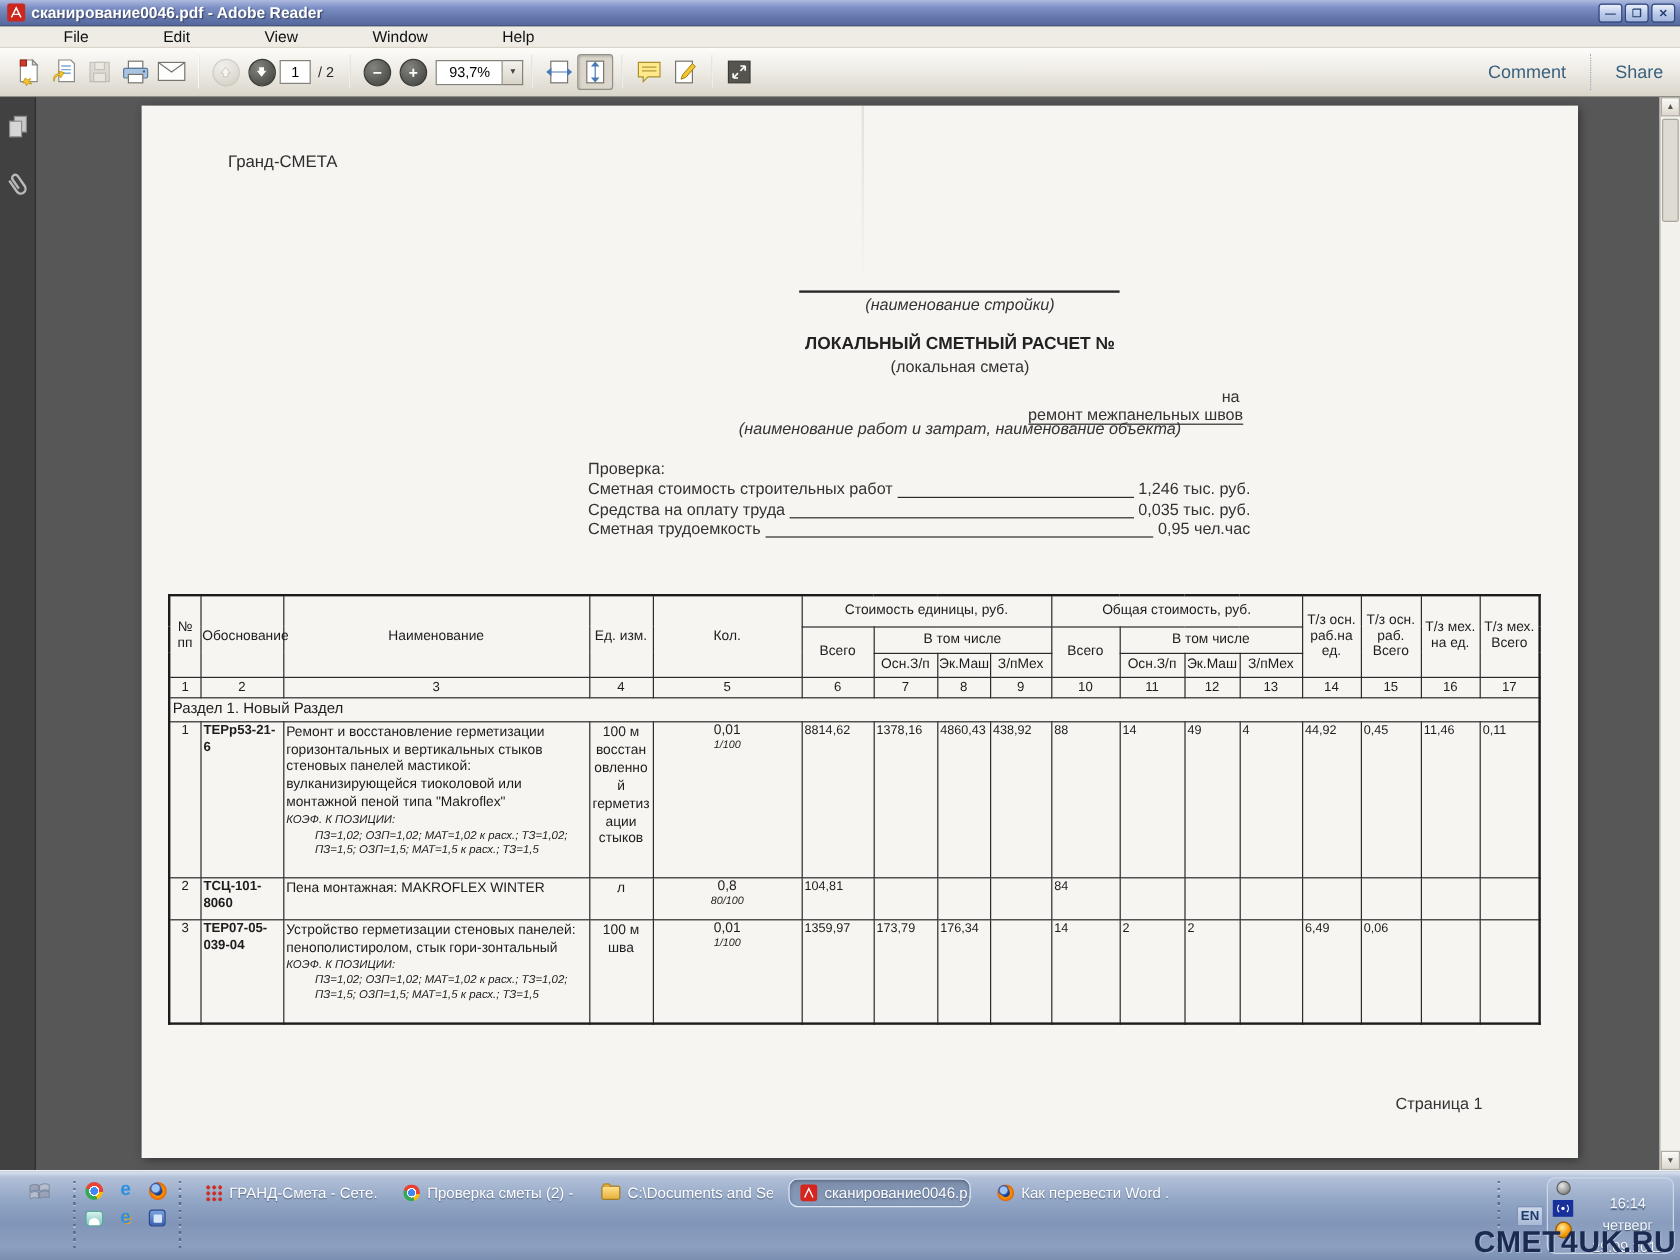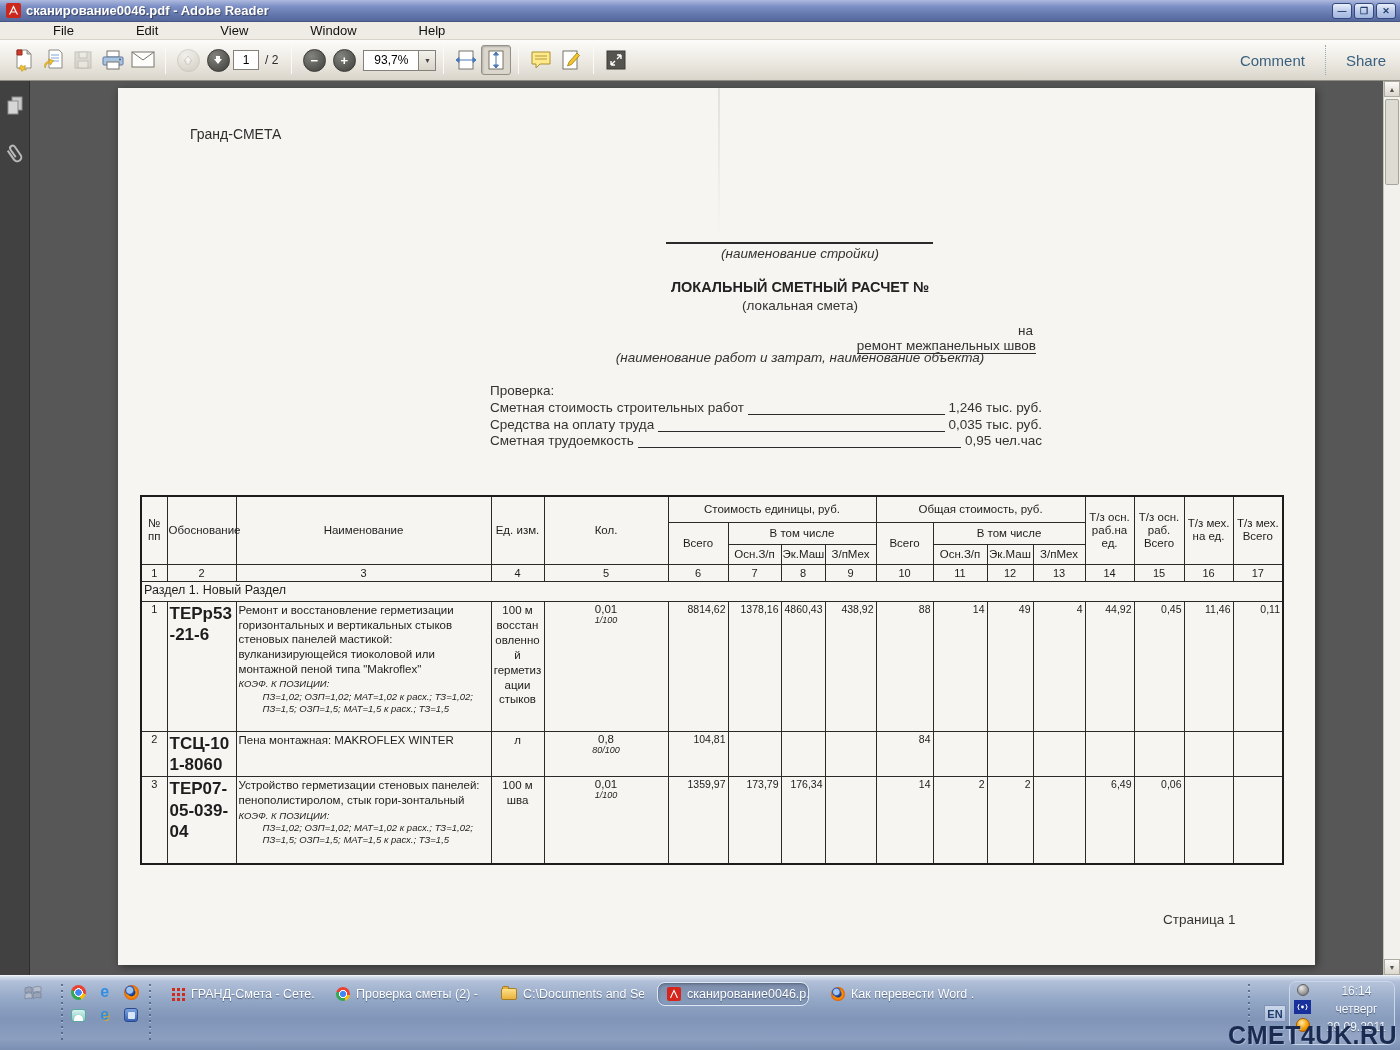--- a/index.html
+++ b/index.html
@@ -89,28 +89,28 @@
   table.est{position:absolute;left:22px;top:407px;width:1142px;border-collapse:collapse;
     table-layout:fixed;border:2px solid #1c1c1c;color:#1d1d1d;}
   table.est th,table.est td{border:1px solid #2a2a2a;padding:1px 2px;}
   table.est th{font-weight:normal;text-align:center;vertical-align:middle;font-size:11.5px;line-height:1.12;padding:2px 1px;}
   tr.h1{height:26px;} tr.h2{height:22px;} tr.h3{height:20px;}
   tr.hn{height:17px;} tr.hn th{font-size:11px;}
   td.section{font-weight:normal;font-size:12.5px;padding-left:117px;height:20px;vertical-align:middle;}
   tr.r0{height:130px;} tr.r1{height:35px;} tr.r2{height:87px;}
   table.est td{vertical-align:top;}
   td.c-num{text-align:center;font-size:11px;}
-  td.c-code{font-weight:bold;font-size:17px;line-height:1.25;padding-left:3px;overflow-wrap:anywhere;margin-top:25px;}
+  td.c-code{font-weight:bold;font-size:11px;line-height:1.25;padding-left:3px;overflow-wrap:anywhere;margin-top:25px;}
   td.c-name{font-size:11.5px;line-height:1.28;padding:2px 5px;}
   .coef-t{font-style:italic;font-size:9.5px;margin-top:2px;}
   .coef-l{font-style:italic;font-size:9.5px;padding-left:24px;}
   td.c-unit{text-align:center;font-size:11.5px;line-height:1.3;overflow-wrap:anywhere;padding:2px 1px;}
   td.c-qty{text-align:center;font-size:11.5px;}
   .frac{font-style:italic;font-size:9px;}
-  td.c-r{text-align:right;font-size:10.5px;padding-right:3px;}
+  td.c-r{font-size:10.5px;padding-right:3px;}
 
   
   .taskbar{position:absolute;left:0;right:0;bottom:0;height:75px;
     background:linear-gradient(180deg,#dde5f1 0%,#b2c0d8 7%,#93a7c6 32%,#8095b8 58%,#8c9fc1 85%,#7a8eb1 100%);
     border-top:1px solid #eef2f8;}
   .flag{position:absolute;left:24px;top:9px;}
   .ql-dots{position:absolute;top:8px;bottom:10px;width:4px;
     background-image:repeating-linear-gradient(180deg,rgba(70,90,125,.75) 0 2px,rgba(255,255,255,.35) 2px 3px,transparent 3px 6px);
     background-size:2px 100%;background-repeat:no-repeat;background-position:1px 0;}
   .qld1{left:60px;} .qld2{left:148px;} .qld3{left:1247px;}
@@ -128,21 +128,21 @@
   .lang-box{position:absolute;right:114px;top:29px;width:22px;height:17px;
     background:linear-gradient(180deg,#ccd7e8,#a9b9d6);border:1px solid #7e93b7;
     color:#1c3a6b;font-size:11px;font-weight:bold;display:flex;align-items:center;justify-content:center;}
   .tray-panel{position:absolute;right:5px;top:5px;width:106px;height:64px;
     border:1px solid #ccd7ea;border-radius:7px;background:rgba(255,255,255,.07);}
   .tray-icons{position:absolute;left:4px;top:2px;display:flex;flex-direction:column;gap:4px;align-items:center;}
   .knob{width:12px;height:12px;border-radius:50%;background:radial-gradient(circle at 35% 30%,#e8e8e8,#8d8d8d 70%,#6a6a6a);border:1px solid #5f5f5f;}
   .net-icon{width:17px;height:14px;background:#17309b;display:flex;align-items:center;justify-content:center;}
   .orange-icon{width:14px;height:14px;border-radius:50%;
     background:radial-gradient(circle at 40% 32%,#ffeaa6,#f59c00 55%,#c36e00);border:1px solid #a35c00;}
-  .clock{position:absolute;right:8px;top:0;text-align:center;color:#f6f9ff;font-size:12px;
+  .clock{position:absolute;right:8px;top:12px;text-align:center;color:#f6f9ff;font-size:12px;
     line-height:18px;text-shadow:0 1px 1px rgba(20,35,60,.6);}
   .watermark{position:absolute;right:3px;bottom:0;font-size:25px;font-weight:bold;
     color:#1b2a51;letter-spacing:.5px;
     text-shadow:1px 1px 0 rgba(190,205,230,.55);}
 
   .icon-svg{display:block;}
 </style>
 </head>
 <body>
 

